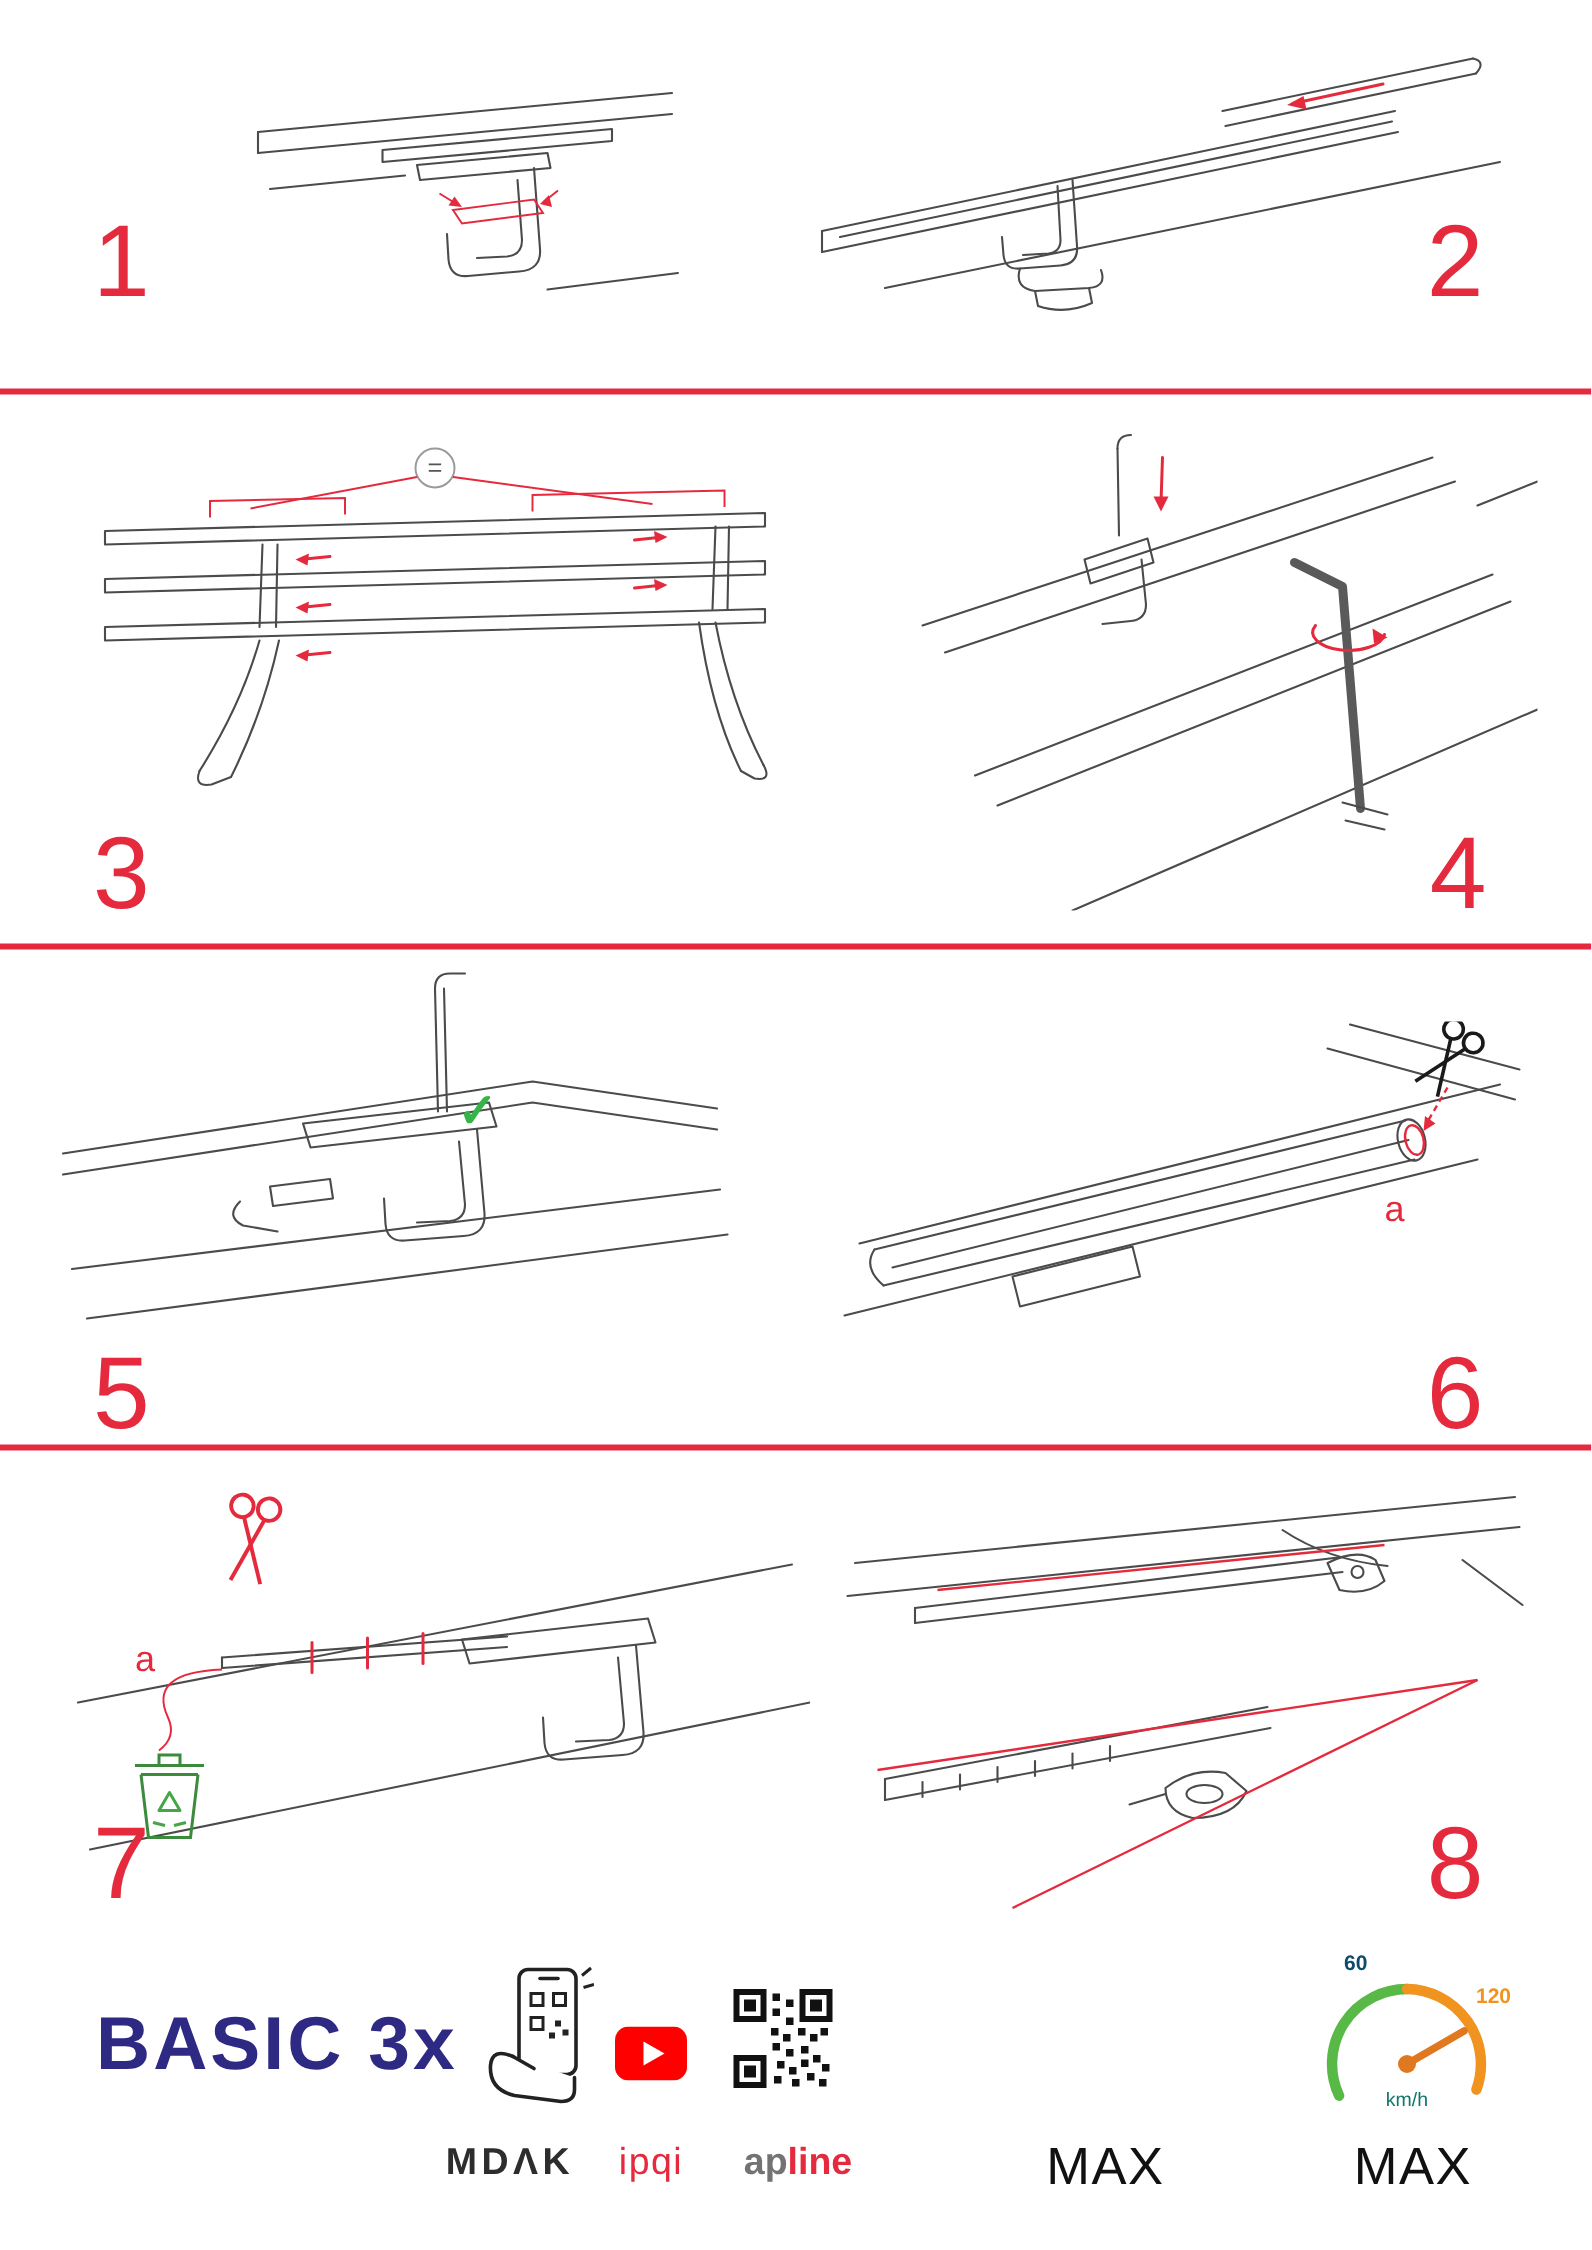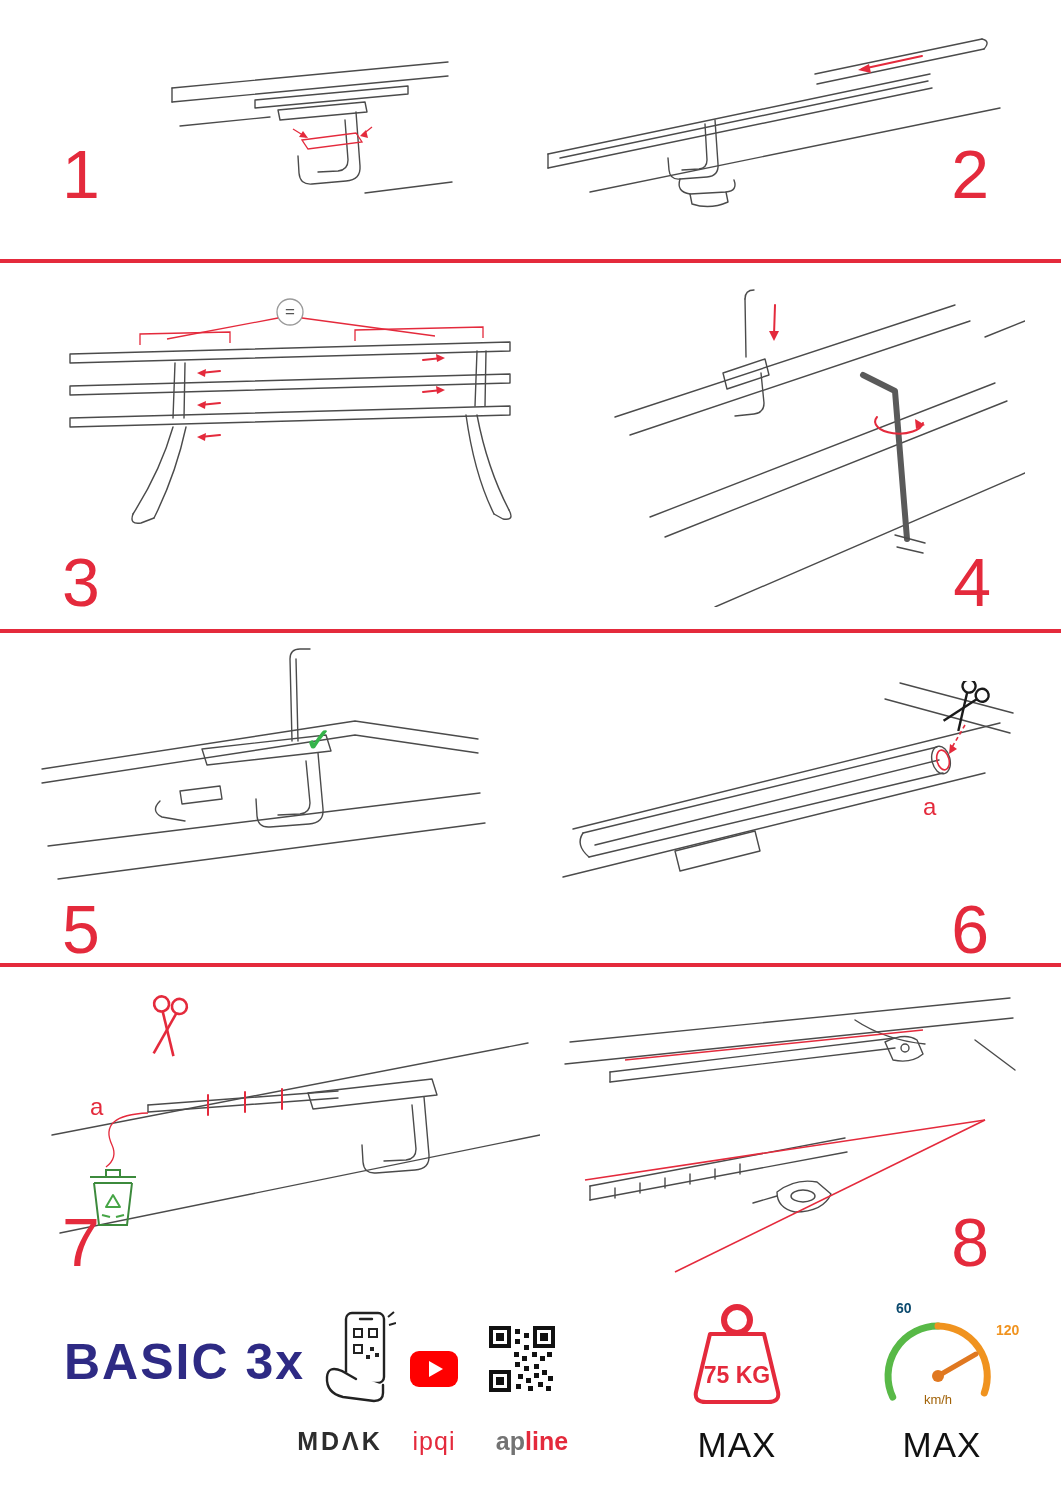--- a/index.html
+++ b/index.html
@@ -30,21 +30,21 @@
   .brand-name { font-size:31px; font-weight:700; letter-spacing:0.5px; color:#111; }
   .brand-red { color:#e42a3c; }
   .logo-label { text-align:center; font-size:25px; }
   .mdak { color:#2d2d2d; font-weight:600; letter-spacing:3px; }
   .ipqi { color:#e42a3c; font-weight:500; letter-spacing:1px; }
   .ap { color:#737373; font-weight:600; } .line { color:#e42a3c; font-weight:600;margin-top:10px; }
   .max-label { text-align:center; font-size:35px; font-weight:400; letter-spacing:1px; color:#111; }
   .kg-label { text-align:center; font-size:23px; font-weight:700; color:#e42a3c; }
   .speed-60 { font-size:14px; font-weight:700; color:#0c4a6e; }
   .speed-120 { font-size:14px; font-weight:700; color:#f0931f; }
-  .kmh { text-align:center; font-size:13px; color:#a16207; }
+  .kmh { text-align:center; font-size:13px; color:#0f766e; }
 </style>
 </head>
 <body>
 
 <div class="page">
 
   <section class="step" style="left:0;top:0;width:530px;height:261px;">
     <svg style="left:160px;top:48px;" width="300" height="190" viewBox="0 0 300 190">
       <g class="ln">
         <path d="M12,40 L288,14"></path>
@@ -390,36 +390,29 @@
           <rect x="40" y="61" width="5" height="5"></rect>
         <rect x="50" y="57" width="5" height="5"></rect>
           <rect x="58" y="61" width="5" height="5"></rect>
         <rect x="46" y="48" width="5" height="5"></rect>
       </g>
     </svg>
     <div class="ov logo-label" style="left:482px;top:132px;width:100px;">
       <span class="ap">ap</span><span class="line">line</span>
     </div>
 
-    <div class="ov" style="left:672px;top:5px;width:130px;height:110px;">
-      <svg style="left:0;top:0;" width="130" height="110" viewBox="0 0 130 110">
-        <circle cx="65" cy="20" r="13" fill="none" stroke="#e42a3c" stroke-width="6"></circle>
-        <path d="M38,34 L92,34 L106,92 Q108,102 96,102 L34,102 Q22,102 24,92 Z" fill="#ffffff" stroke="#e42a3c" stroke-width="4" stroke-linejoin="round"></path>
-      </svg>
-      <div class="ov kg-label" style="left:0;top:62px;width:130px;">75 KG</div>
-    </div>
     <div class="ov max-label" style="left:672px;top:130px;width:130px;">MAX</div>
 
     <div class="ov" style="left:872px;top:3px;width:140px;height:112px;">
       <svg style="left:0;top:0;" width="140" height="112" viewBox="0 0 140 112">
         <path d="M20.7,99.1 A50,50 0 0 1 66,28" fill="none" stroke="#58b947" stroke-width="7" stroke-linecap="round"></path>
         <path d="M66,28 A50,50 0 0 1 112.3,95 " fill="none" stroke="#f0931f" stroke-width="7" stroke-linecap="round"></path>
         <path d="M66,78 L104,56" stroke="#e07820" stroke-width="5" stroke-linecap="round"></path>
         <circle cx="66" cy="78" r="6" fill="#e07820"></circle>
       </svg>
       <div class="ov speed-60" style="left:24px;top:2px;">60</div>
-      <div class="ov speed-120" style="left:124px;top:24px;">120</div>
+      <div class="ov speed-120" style="left:112px;top:24px;">120</div>
       <div class="ov kmh" style="left:36px;top:94px;width:60px;">km/h</div>
     </div>
     <div class="ov max-label" style="left:872px;top:130px;width:140px;">MAX</div>
 
   </div>
 </div>
 
 </body></html>

